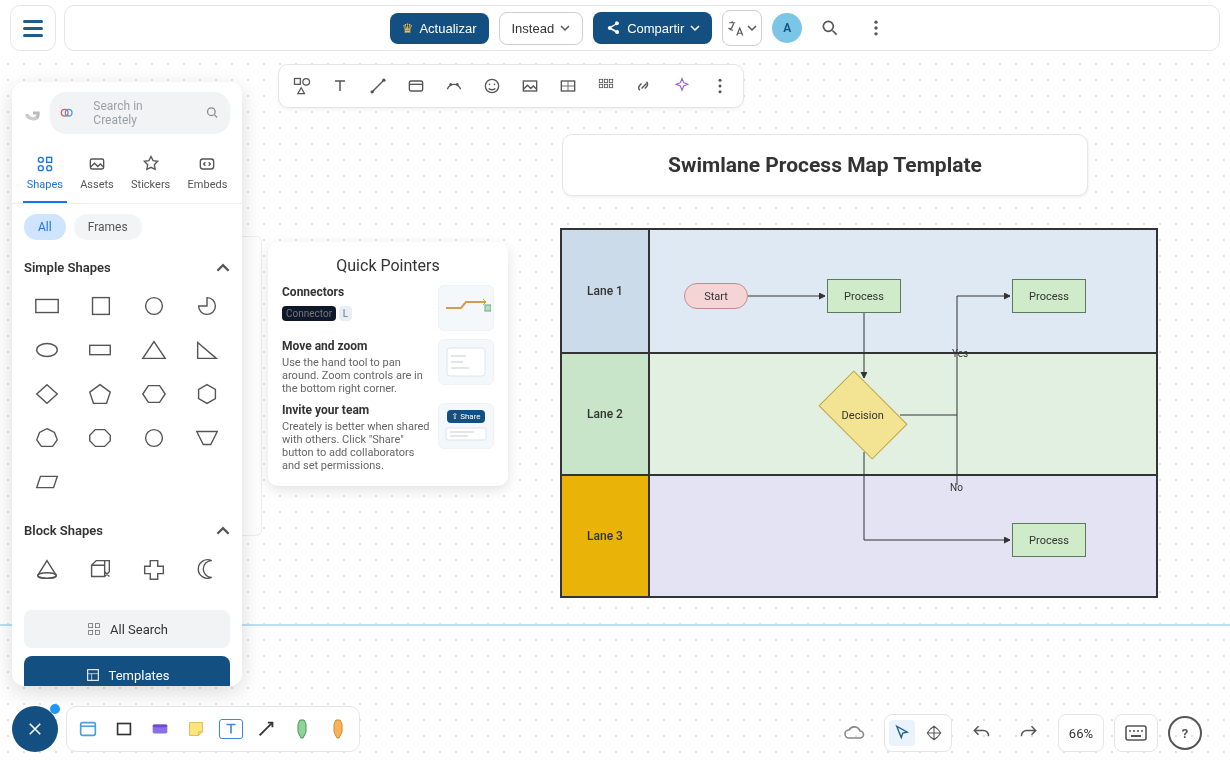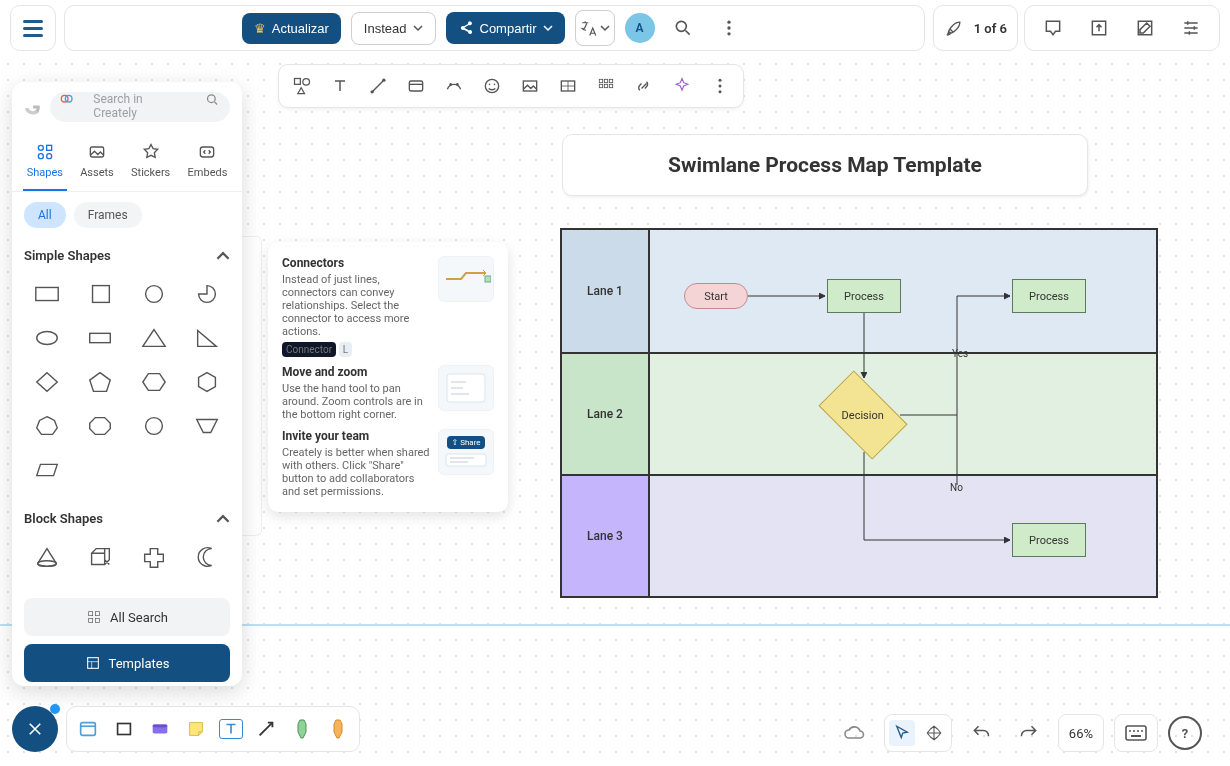--- a/index.html
+++ b/index.html
@@ -165,23 +165,23 @@
       overflow: hidden;
     }
     .lp-search {
       display:flex; align-items:center; gap:8px;
       padding: 10px 12px;
     }
     .lp-search-box {
       flex: 1;
       background: #f1f3f5;
       border-radius: 16px;
-      height: 30px;
+      height: 42px;
       display:flex;
-      align-items:flex-start;
+      align-items:center;
       padding: 0 10px;
       gap: 20px;
       color: #9aa0a6;
       font-size: 12px;
     }
     .creately-logo { width: 14px; height: 14px; display:inline-block; }
     .lp-tabs {
       display: flex;
       justify-content: space-around;
       border-bottom: 1px solid #eee;
@@ -333,21 +333,21 @@
       width: 88px;
       display:flex; align-items:center; justify-content:center;
       font-size:12px; color:#333; font-weight:500;
       border-right: 2px solid #333;
     }
     .lane-body { flex:1; position:relative; }
     .lane1 .lane-header { background:#cbdbe9; }
     .lane1 .lane-body { background:#dfe9f3; }
     .lane2 .lane-header { background:#c8e4c9; }
     .lane2 .lane-body { background:#e2f0e1; }
-    .lane3 .lane-header { background:#c4b5fd; }
+    .lane3 .lane-header { background:#eab308; }
     .lane3 .lane-body { background:#e3e3f3; }
 
     .shape-node {
       position:absolute;
       border:1px solid #5d7a5d;
       font-size:11px; color:#333;
       display:flex; align-items:center; justify-content:center;
     }
     .node-start {
       width: 64px; height: 26px;
@@ -478,50 +478,20 @@
     </div>
     <div class="icon-btn plain">
       <svg width="20" height="20" viewBox="0 0 24 24">
           <circle cx="12" cy="5" r="2" fill="#555"></circle>
           <circle cx="12" cy="12" r="2" fill="#555"></circle>
           <circle cx="12" cy="19" r="2" fill="#555"></circle>
         </svg>
     </div>
   </div>
 
-  <div class="right-group">
-    <div class="right-card">
-      <svg width="20" height="20" viewBox="0 0 24 24">
-          <path fill="none" stroke="#555" stroke-width="1.6" d="M5 19c0-5 7-14 14-14 0 7-9 14-14 14zm2-6l4 4m-7 3c1-2 2-3 3-3s1 2-1 3-2 0-2 0z"></path>
-        </svg>
-      <span class="step-text">1 of 6</span>
-    </div>
-    <div class="right-card">
-      <div class="icon-btn plain">
-        <svg width="20" height="20" viewBox="0 0 24 24">
-            <path fill="none" stroke="#555" stroke-width="1.8" d="M20 4H4v12h5l3 4 3-4h5z"></path>
-          </svg>
-      </div>
-      <div class="icon-btn plain">
-        <svg width="20" height="20" viewBox="0 0 24 24">
-            <path fill="none" stroke="#555" stroke-width="1.8" d="M4 4h16v16H4zM12 8v8m-3-5l3-3 3 3"></path>
-          </svg>
-      </div>
-      <div class="icon-btn plain">
-        <svg width="20" height="20" viewBox="0 0 24 24">
-            <path fill="none" stroke="#555" stroke-width="1.8" d="M4 4h16v16H4zM14 6l4 4-8 8H6v-4z"></path>
-          </svg>
-      </div>
-      <div class="icon-btn plain">
-        <svg width="20" height="20" viewBox="0 0 24 24">
-            <path fill="none" stroke="#555" stroke-width="1.8" d="M4 6h16M4 12h16M4 18h16M8 4v4M16 10v4M10 16v4"></path>
-          </svg>
-      </div>
-    </div>
-  </div>
 </div>
 
 <div class="canvas">
 
   <div class="sec-toolbar">
     <span class="toolbox-icon">
         <svg width="20" height="20" viewBox="0 0 24 24">
           <rect x="3" y="3" width="7" height="7" fill="none" stroke="#555" stroke-width="1.5"></rect>
           <circle cx="17" cy="7" r="4" fill="none" stroke="#555" stroke-width="1.5"></circle>
           <path d="M7 21l4-7 4 7z" fill="none" stroke="#555" stroke-width="1.5"></path>
@@ -805,24 +775,24 @@
             <rect x="4" y="4" width="16" height="16" fill="none" stroke="#fff" stroke-width="1.6"></rect>
             <line x1="4" y1="10" x2="20" y2="10" stroke="#fff"></line>
             <line x1="10" y1="10" x2="10" y2="20" stroke="#fff"></line>
           </svg>
         <span>Templates</span>
       </div>
     </div>
   </div>
 
   <div class="qp-card">
+    <div class="qp-title">Quick Pointers</div>
     <div class="qp-item">
       <div class="qp-text">
         <b>Connectors</b>
-        <span>Instead of just lines, connectors can convey relationships. Select the connector to access more actions.</span>
         <div>
           <span class="qp-chip">
             <span>Connector</span>
           </span>
           <span class="qp-chip" style="background:#e8eef5">L</span>
         </div>
       </div>
       <div class="qp-thumb">
         <svg width="50" height="30" viewBox="0 0 50 30">
             <path d="M5 15h15l5-6 20 0" fill="none" stroke="#d1a046" stroke-width="2"></path>

